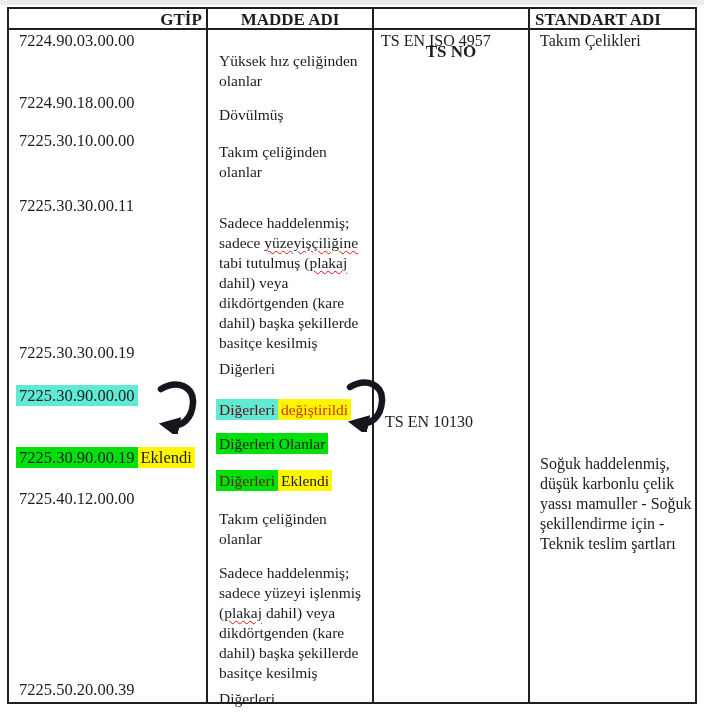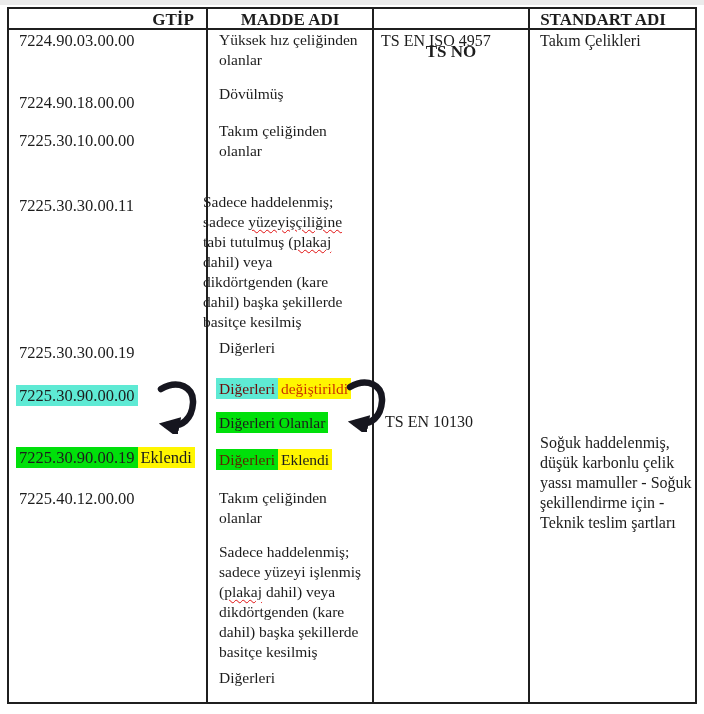--- a/index.html
+++ b/index.html
@@ -7,21 +7,21 @@
     position:relative;width:704px;height:714px;overflow:hidden;
     font-family:"Liberation Serif","DejaVu Serif",serif;color:#1c1c1c;background:#ffffff;
   }
   .top-strip{position:absolute;left:0;top:0;width:704px;height:5px;background:#ebebeb;}
   .frame{position:absolute;left:7px;top:7px;width:690px;height:697px;border:2px solid #1f1f1f;box-sizing:border-box;}
   .vline{position:absolute;top:9px;height:693px;width:2px;background:#1f1f1f;}
   .hline{position:absolute;left:9px;width:686px;height:2px;background:#1f1f1f;}
   .hdr{position:absolute;top:10px;font-weight:bold;font-size:17px;text-align:center;white-space:nowrap;}
   .cell{position:absolute;font-size:16px;line-height:20px;}
   .code{position:absolute;font-size:16.5px;white-space:nowrap;}
-  .blk{position:absolute;font-size:15.5px;line-height:20px;width:152px;}
+  .blk{position:absolute;font-size:15.5px;line-height:20px;width:152px;margin-top:21px;}
   .nowrap{white-space:nowrap;}
   .hl{display:inline-block;line-height:21px;padding:0 3px;}
   .bg-red{background:#5eead4;}
   .bg-green{background:#00e00a;}
   .bg-yellow{background:#fff600;}
   .txt-darkred{color:#6e0b0b;}
   .txt-red{color:#cc3300;}
   .txt-brown{color:#5b2600;}
   .squiggle{
     text-decoration-line:underline;text-decoration-style:wavy;
@@ -34,38 +34,39 @@
 
 <div class="canvas">
   <div class="top-strip"></div>
 
   <div class="frame"></div>
   <div class="vline" style="left:206px;"></div>
   <div class="vline" style="left:372px;"></div>
   <div class="vline" style="left:528px;"></div>
   <div class="hline" style="top:28px;"></div>
 
-  <div class="hdr" style="left:16px;width:220px;padding-left:47px;">GTİP</div>
+  <div class="hdr" style="left:24px;width:220px;padding-left:47px;">GTİP</div>
   <div class="hdr" style="left:208px;width:164px;">MADDE ADI</div>
   <div class="hdr" style="left:374px;width:154px;margin-top:32px;">TS NO</div>
-  <div class="hdr" style="left:530px;width:136px;text-align:right;">STANDART ADI</div>
+  <div class="hdr" style="left:530px;width:136px;">STANDART ADI</div>
 
   <div class="code" style="left:19px;top:31px;">7224.90.03.00.00</div>
   <div class="code" style="left:19px;top:93px;">7224.90.18.00.00</div>
   <div class="code" style="left:19px;top:131px;">7225.30.10.00.00</div>
   <div class="code" style="left:19px;top:196px;">7225.30.30.00.11</div>
   <div class="code" style="left:19px;top:343px;">7225.30.30.00.19</div>
   <div class="code" style="left:16px;top:385px;"><span class="hl bg-red">7225.30.90.00.00</span></div>
   <div class="code nowrap" style="left:16px;top:447px;"><span class="hl bg-green">7225.30.90.00.19</span><span class="hl bg-yellow">Eklendi</span></div>
   <div class="code" style="left:19px;top:489px;">7225.40.12.00.00</div>
+  <div class="code" style="left:19px;top:680px;">7225.50.20.00.39</div>
 
   <div class="blk" style="left:219px;top:30px;">Yüksek hız çeliğinden olanlar</div>
   <div class="blk" style="left:219px;top:84px;">Dövülmüş</div>
   <div class="blk" style="left:219px;top:121px;">Takım çeliğinden olanlar</div>
-  <div class="blk" style="left:203px;top:192px;"><span>Sadece haddelenmiş; sadece </span><span class="squiggle">yüzeyişçiliğine</span><span> tabi tutulmuş (</span><span class="squiggle">plakaj</span><span> dahil) veya dikdörtgenden (kare dahil) başka şekillerde basitçe kesilmiş</span></div>
+  <div class="blk" style="left:219px;top:192px;"><span>Sadece haddelenmiş; sadece </span><span class="squiggle">yüzeyişçiliğine</span><span> tabi tutulmuş (</span><span class="squiggle">plakaj</span><span> dahil) veya dikdörtgenden (kare dahil) başka şekillerde basitçe kesilmiş</span></div>
   <div class="blk" style="left:219px;top:338px;">Diğerleri</div>
   <div class="blk nowrap" style="left:216px;top:378px;font-family:Liberation Serif, serif;"><span class="hl bg-red txt-darkred">Diğerleri</span><span class="hl bg-yellow txt-red">değiştirildi</span></div>
   <div class="blk" style="left:216px;top:412px;"><span class="hl bg-green">Diğerleri Olanlar</span></div>
   <div class="blk nowrap" style="left:216px;top:449px;"><span class="hl bg-green txt-brown">Diğerleri</span><span class="hl bg-yellow"> Eklendi</span></div>
   <div class="blk" style="left:219px;top:488px;">Takım çeliğinden olanlar</div>
   <div class="blk" style="left:219px;top:542px;"><span>Sadece haddelenmiş; sadece yüzeyi işlenmiş (</span><span class="squiggle">plakaj</span><span> dahil) veya dikdörtgenden (kare dahil) başka şekillerde basitçe kesilmiş</span></div>
   <div class="blk" style="left:219px;top:668px;">Diğerleri</div>
 
   <div class="cell" style="left:381px;top:31px;">TS EN ISO 4957</div>
   <div class="cell" style="left:385px;top:412px;">TS EN 10130</div>

